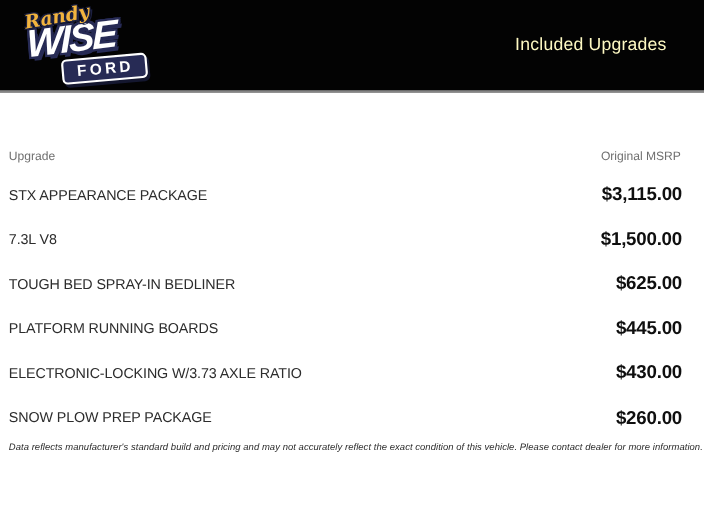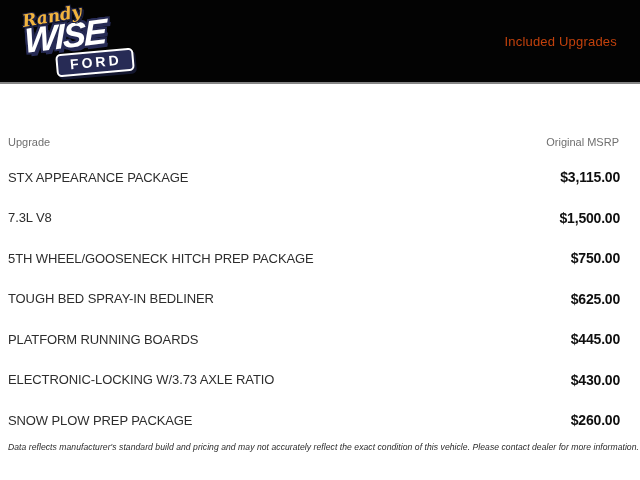--- a/index.html
+++ b/index.html
@@ -5,22 +5,22 @@
   * { margin:0; padding:0; box-sizing:border-box; }
   html,body { width:640px; height:480px; background:#ffffff; overflow:hidden;
               font-family:"Liberation Sans", sans-serif; }
 
   
   .header {
     position:relative; width:640px; height:84px; background:#030303;
     border-bottom:2px solid #858585;
     display:flex; align-items:center; justify-content:flex-end;
   }
-  .page-title { color:#c2410c; font-size:13px; font-weight:400;
-                margin-right:23px; letter-spacing:0.2px; }
+  .page-title { color:#fef9c3; font-size:16px; font-weight:400;
+                margin-right:34px; letter-spacing:0.2px; }
 
   
   .logo { position:absolute; left:12px; top:4px; width:130px; height:76px; }
   .logo-randy {
     position:absolute; left:10px; top:2px;
     font-family:"DejaVu Serif", serif; font-style:italic; font-weight:bold;
     font-size:17px; color:#f2b43e; transform:rotate(-10deg);
     text-shadow:-1px -1px 0 #1c2040, 1px -1px 0 #1c2040, -1px 1px 0 #1c2040,
                  1px 1px 0 #1c2040, 2px 2px 0 #1c2040;
     letter-spacing:0px; z-index:3;
@@ -47,21 +47,21 @@
     display:flex; justify-content:space-between; align-items:flex-start;
     padding:12px 21px 0 8px; height:33px;
     color:#6f6f6f; font-size:11px;margin-top:40px;
   }
   .rows { }
   .row {
     display:flex; justify-content:space-between; align-items:center;
     height:40.5px; padding:0 20px 0 8px;gap:10px;
   }
   .row .name  { font-size:13px; color:#2d2d2d; letter-spacing:-0.1px; }
-  .row .price { font-size:14px; font-weight:bold; color:#0f0f0f;
+  .row .price { font-size:17px; font-weight:bold; color:#0f0f0f;
                 letter-spacing:-0.2px; }
 
   
   .disclaimer {
     padding:1px 20px 0 8px; font-size:8.6px; font-style:italic;
     color:#2b2b2b; white-space:nowrap; letter-spacing:0.05px;
   }
 </style>
 </head>
 <body>
@@ -86,24 +86,20 @@
       <div class="row">
         <span class="name">STX APPEARANCE PACKAGE</span>
         <span class="price">$3,115.00</span>
       </div>
 
       <div class="row">
         <span class="name">7.3L V8</span>
         <span class="price">$1,500.00</span>
       </div>
 
-      <div class="row">
-        <span class="name">5TH WHEEL/GOOSENECK HITCH PREP PACKAGE</span>
-        <span class="price">$750.00</span>
-      </div>
 
       <div class="row">
         <span class="name">TOUGH BED SPRAY-IN BEDLINER</span>
         <span class="price">$625.00</span>
       </div>
 
 
       <div class="row">
         <span class="name">PLATFORM RUNNING BOARDS</span>
         <span class="price">$445.00</span>

